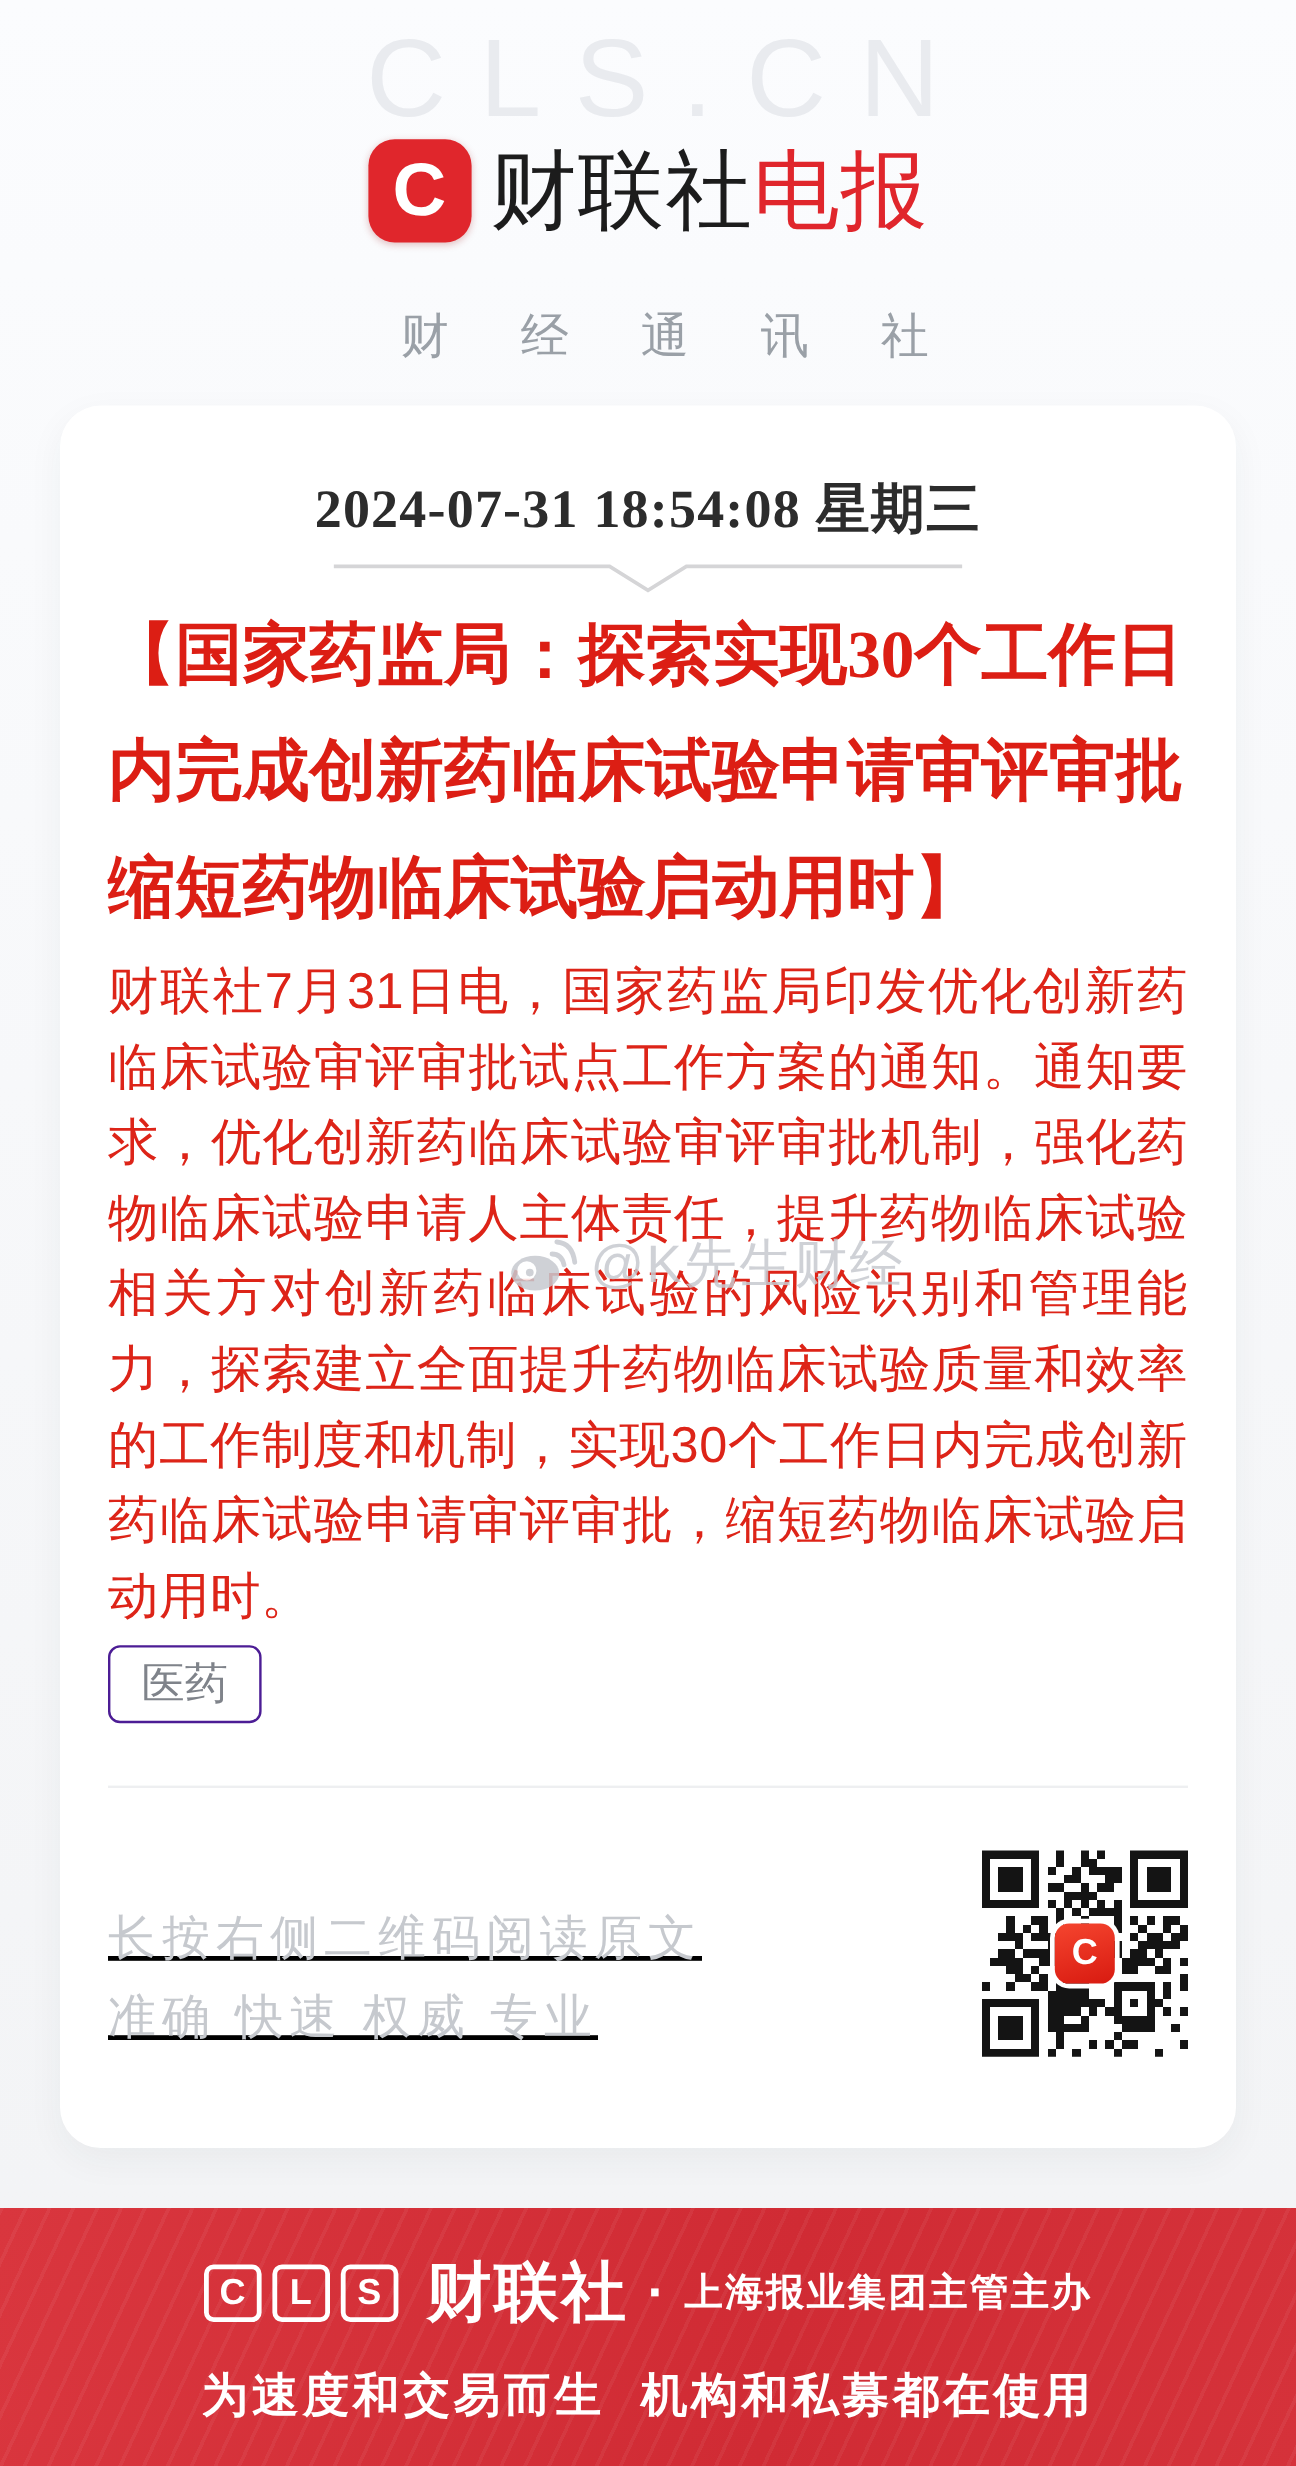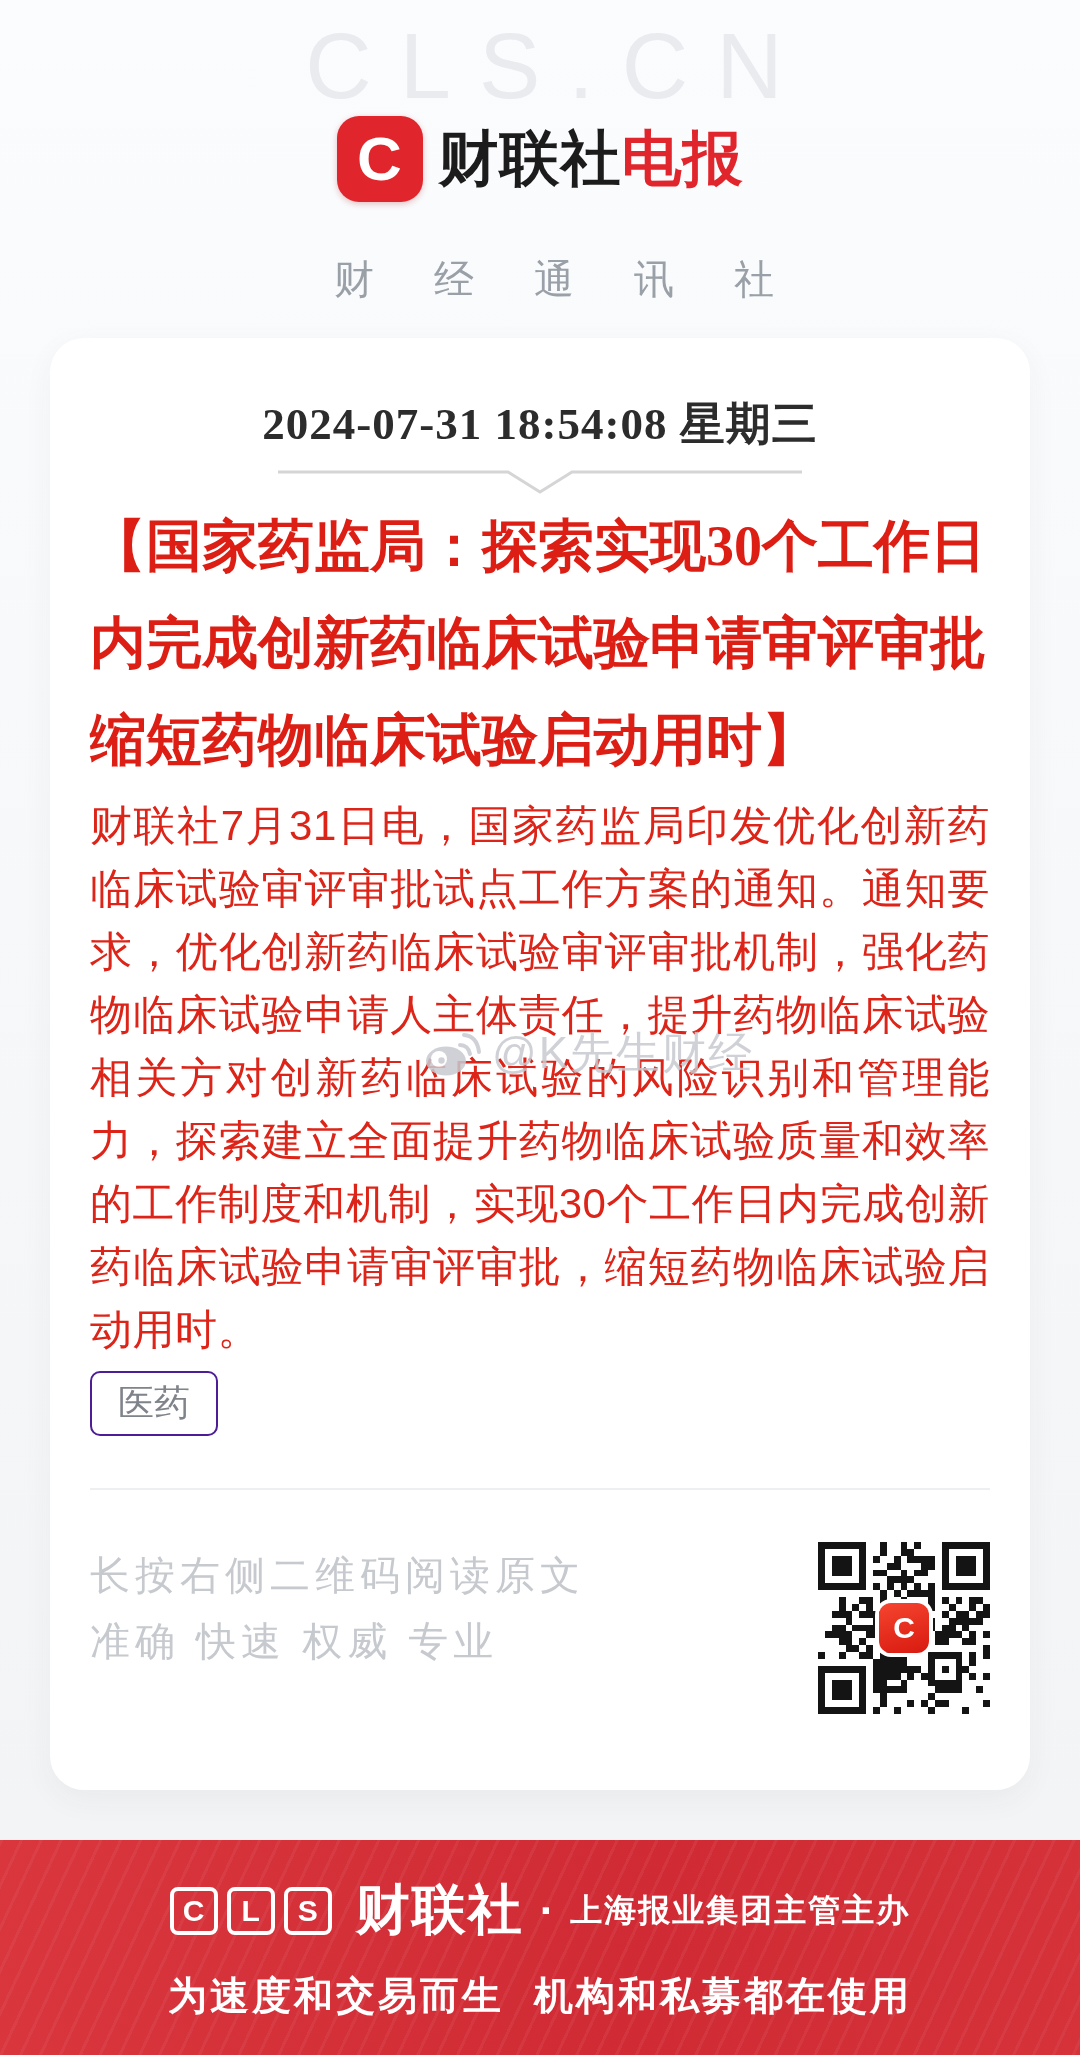--- a/index.html
+++ b/index.html
@@ -23,21 +23,21 @@
   .logo-row{
     position:absolute; top:116px; left:0; width:100%;
     display:flex; justify-content:center; align-items:center; gap:16px;
   }
   .app-icon{
     width:86px; height:86px; border-radius:22px; background:#e0262c;
     display:flex; align-items:center; justify-content:center;
     box-shadow:0 2px 6px rgba(160,20,20,.25);
   }
   .app-icon span{ color:#fff; font-weight:900; font-size:62px; line-height:1; }
-  .brand{ font-weight:700; font-size:60px; line-height:1; letter-spacing:1px; }
+  .brand{ font-weight:400; font-size:72px; line-height:1; letter-spacing:1px; }
   .brand .black{ color:#1c1c1c; }
   .brand .red{ color:#e0262c; }
   .subtitle{
     position:absolute; top:252px; left:0; width:100%;
     text-align:center; font-size:40px; color:#9aa0a7;
     letter-spacing:60px; padding-left:88px;
   }
 
   
   .card{
@@ -61,21 +61,21 @@
     color:#dd2418; text-align:justify;
   }
   .tag-row{ margin-top:10px; }
   .tag{
     display:inline-block; font-size:36px; color:#7f838a;
     border:2px solid #4c1d95; border-radius:10px; padding:6px 26px;
     background:#fff;
   }
   .thin-divider{ margin-top:52px; height:2px; background:#eeeff1; }
   .bottom-row{
-    margin-top:52px; display:flex; justify-content:space-between; align-items:flex-start;
+    margin-top:52px; display:flex; justify-content:space-between; align-items:flex-end;text-decoration:underline;
   }
   .hints{ font-size:40px; color:#c6c9ce; line-height:66px; letter-spacing:5px; }
   .qr-wrap{ position:relative; width:172px; height:172px; flex:0 0 auto; }
   .qr-wrap svg{ display:block; width:172px; height:172px; }
   .qr-badge{
     position:absolute; left:61px; top:61px; width:50px; height:50px;
     border-radius:12px; background:linear-gradient(165deg,#f5452f 0%,#d81a10 100%);
     display:flex; align-items:center; justify-content:center;
     box-shadow:0 0 0 4px #ffffff;
   }

